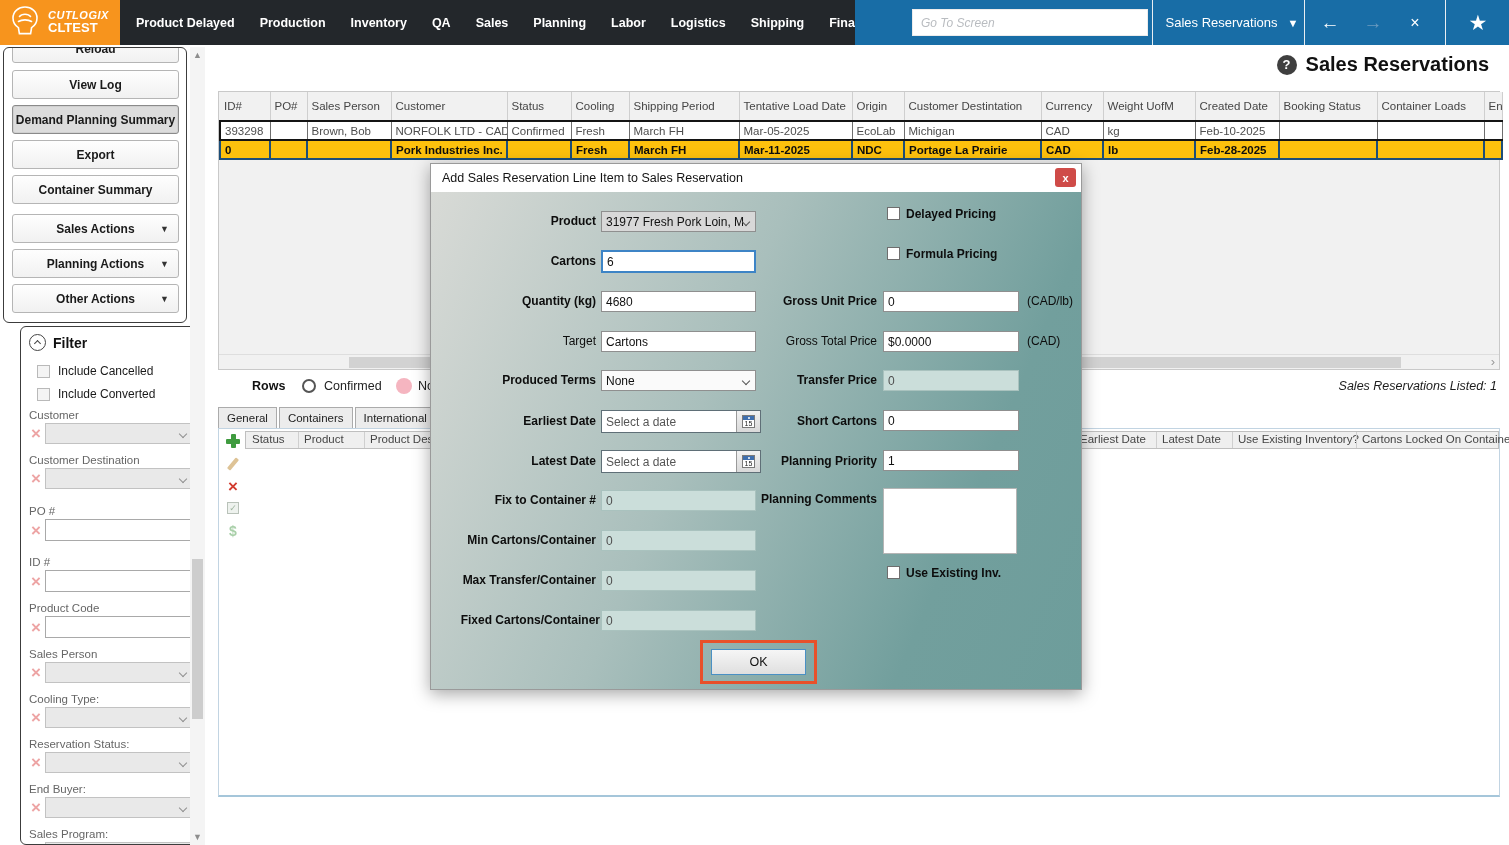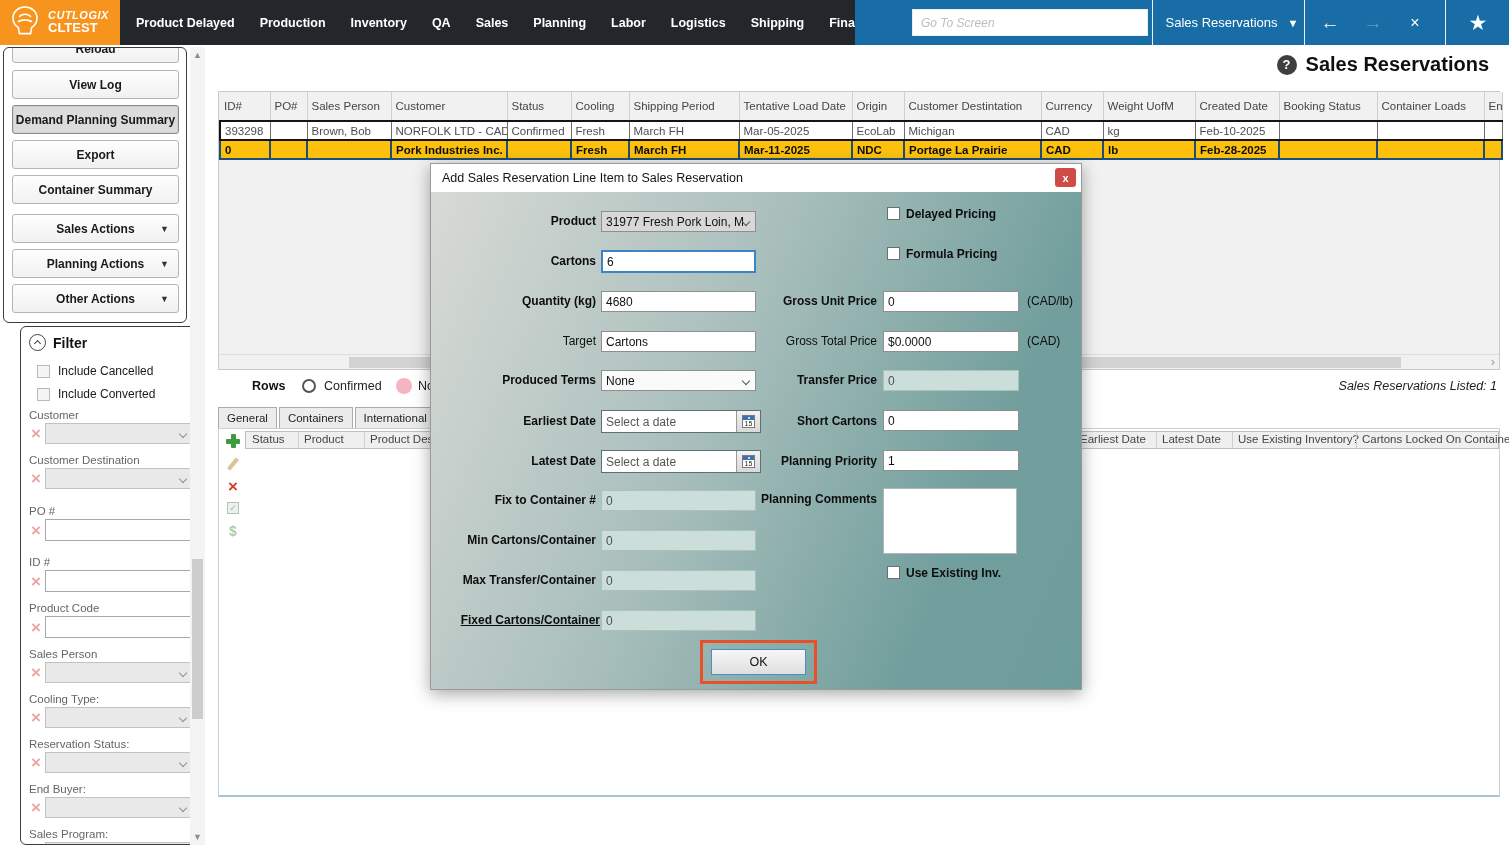--- a/index.html
+++ b/index.html
@@ -500,21 +500,21 @@
 
       <span class="m-label b" style="left:0; top:301px; width:165px;">Fix to Container #</span>
       <input class="m-input disabled" style="left: 170px; top: 298px; width: 155px;" disabled="" value="0">
 
       <span class="m-label b" style="left:0; top:341px; width:165px;">Min Cartons/Container</span>
       <input class="m-input disabled" style="left: 170px; top: 338px; width: 155px;" disabled="" value="0">
 
       <span class="m-label b" style="left:0; top:381px; width:165px;">Max Transfer/Container</span>
       <input class="m-input disabled" style="left: 170px; top: 378px; width: 155px;" disabled="" value="0">
 
-      <span class="m-label b" style="left:4px; top:421px; width:165px;text-decoration:underline;">Fixed Cartons/Container</span>
+      <span class="m-label b" style="left:4px; top:421px; width:165px;">Fixed Cartons/Container</span>
       <input class="m-input disabled" style="left: 170px; top: 418px; width: 155px;" disabled="" value="0">
 
       <span class="m-check" style="left:456px; top:15px;"></span>
       <span class="m-chk-label" style="left:475px; top:15px;">Delayed Pricing</span>
 
       <span class="m-check" style="left:456px; top:55px;"></span>
       <span class="m-chk-label" style="left:475px; top:55px;">Formula Pricing</span>
 
       <span class="m-label b" style="left:286px; top:102px; width:160px;">Gross Unit Price</span>
       <input class="m-input" style="left: 452px; top: 99px; width: 136px;" value="0">

